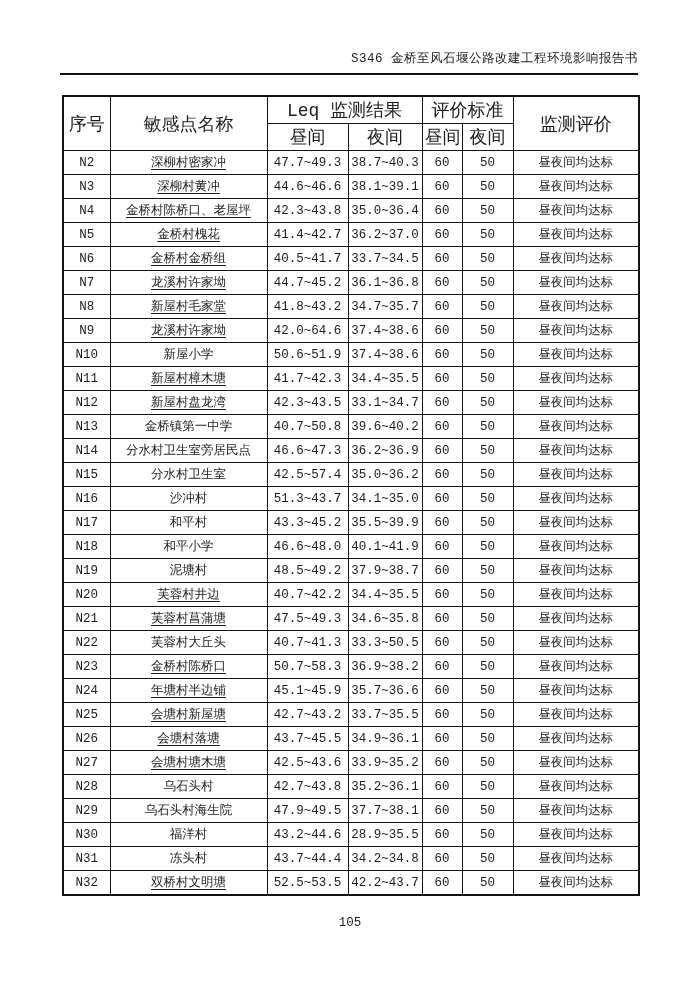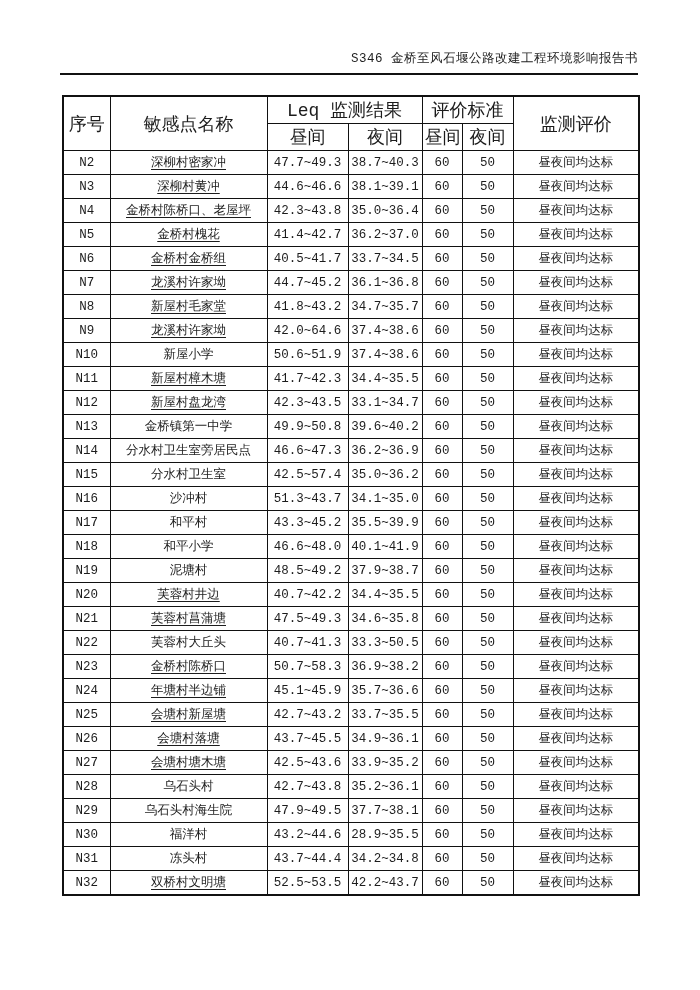--- a/index.html
+++ b/index.html
@@ -183,21 +183,21 @@
           <td><span class="underlined">新屋村盘龙湾</span></td>
           <td><span>42.3~43.5</span></td>
           <td><span>33.1~34.7</span></td>
           <td><span>60</span></td>
           <td><span>50</span></td>
           <td><span>昼夜间均达标</span></td>
         </tr>
         <tr>
           <td><span>N13</span></td>
           <td><span>金桥镇第一中学</span></td>
-          <td><span>49.9~50.8</span></td>
+          <td><span>40.7~50.8</span></td>
           <td><span>39.6~40.2</span></td>
           <td><span>60</span></td>
           <td><span>50</span></td>
           <td><span>昼夜间均达标</span></td>
         </tr>
         <tr>
           <td><span>N14</span></td>
           <td><span>分水村卫生室旁居民点</span></td>
           <td><span>46.6~47.3</span></td>
           <td><span>36.2~36.9</span></td>
@@ -363,14 +363,15 @@
           <td><span class="underlined">双桥村文明塘</span></td>
           <td><span>52.5~53.5</span></td>
           <td><span>42.2~43.7</span></td>
           <td><span>60</span></td>
           <td><span>50</span></td>
           <td><span>昼夜间均达标</span></td>
         </tr>
       </tbody>
   </table>
 
+  <div class="page-number">105</div>
 
 </div>
 
 </body></html>

